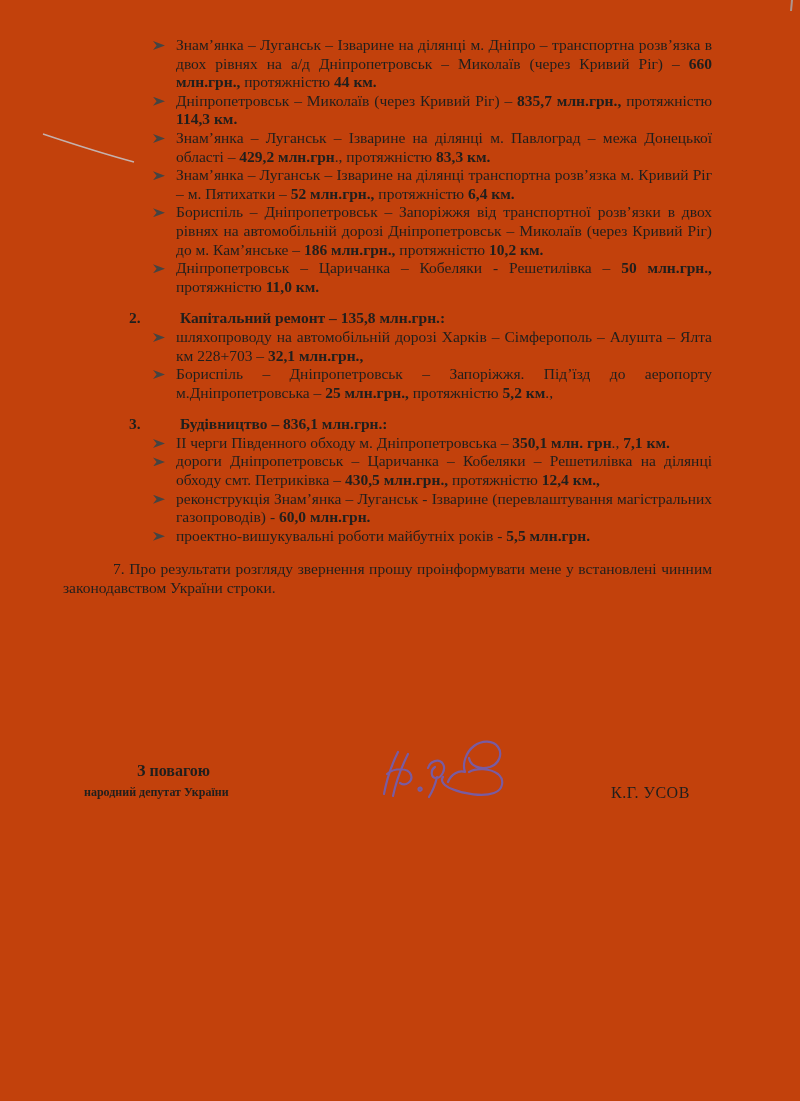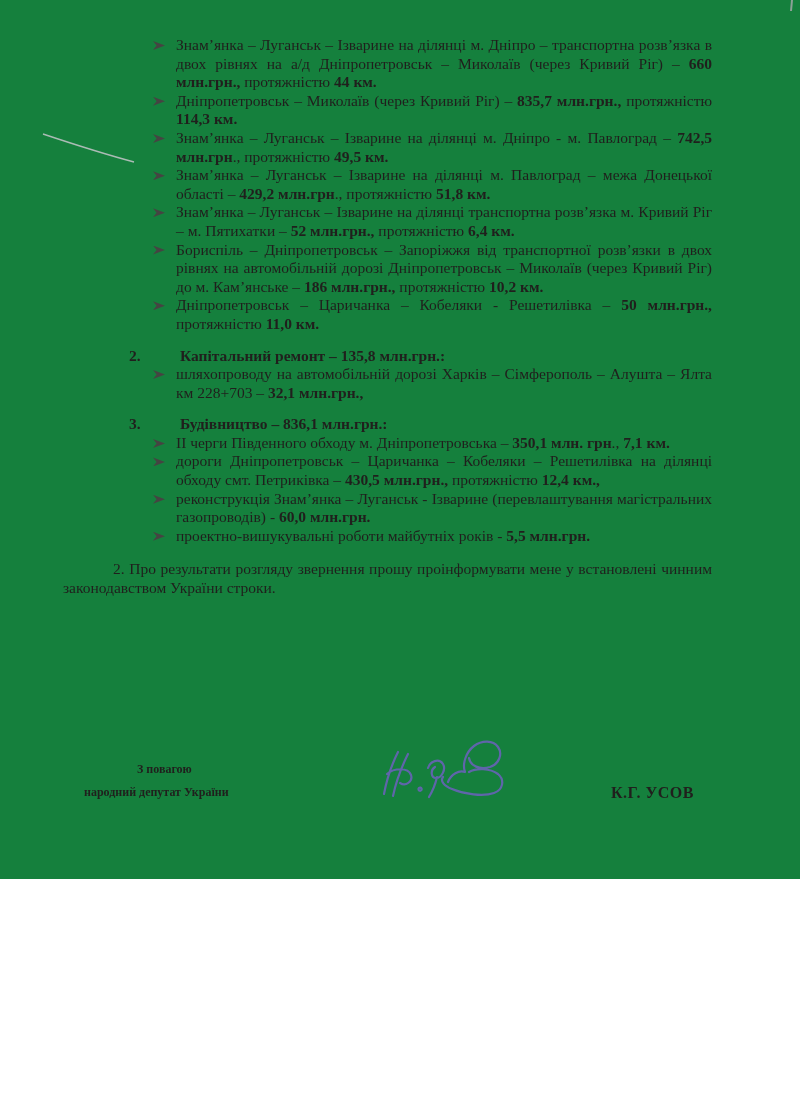--- a/index.html
+++ b/index.html
@@ -1,19 +1,19 @@
 <!DOCTYPE html>
 <html lang="uk"><head>
 <meta charset="utf-8">
 <style>
   html,body { margin:0; padding:0; background:#ffffff; }
   .page {
     position:relative;
-    width:800px; height:879px;
-    background:#15803d;
+    width:800px; height:1101px;
+    background:#c2410c;
     overflow:hidden;
     font-family:"Liberation Serif","DejaVu Serif",serif;
     color:#201f1d;
   }
   .content {
     position:absolute;
     left:63px; top:36px;
     width:649px;
     font-size:15.5px;
     line-height:18.6px;
@@ -34,23 +34,23 @@
   }
 
   
   .sec { margin-top:13px; }
   .sec-head { position:relative; padding-left:117px; font-weight:bold; text-align:left; }
   .sec-num { position:absolute; left:66px; }
 
   .closing { margin:15px 0 0 0; text-indent:50px; }
 
   
-  .sig-greeting { position:absolute; left:137px; top:762px; font-weight:bold; font-size:12px; }
+  .sig-greeting { position:absolute; left:137px; top:762px; font-weight:bold; font-size:16px; }
   .sig-role     { position:absolute; left:84px;  top:785px; font-weight:bold; font-size:12px; }
-  .sig-name     { position:absolute; left:611px; top:784px; font-weight:bold; font-size:16px; letter-spacing:0.5px; }
+  .sig-name     { position:absolute; left:611px; top:784px; font-weight:normal; font-size:16px; letter-spacing:0.5px; }
 
   .signature { position:absolute; left:352px; top:720px; width:185px; height:105px; }
   .signature path { fill:none; stroke-width:2.2; stroke-linecap:round; stroke-linejoin:round; opacity:0.85; }
 
   .artifact { position:absolute; pointer-events:none; }
   .artifact.pencil { left:38px; top:128px; width:105px; height:45px; }
   .artifact.corner { right:2px; top:0; width:12px; height:16px; }
 </style>
 </head>
 <body>
@@ -62,51 +62,51 @@
   </svg>
   <svg class="artifact corner" viewBox="0 0 12 16">
     <path d="M6 0 L5 11" fill="none" stroke="#a9a9ad" stroke-width="2" opacity="0.8"></path>
   </svg>
 
   <div class="content">
 
     <ul class="road-list">
         <li><span>Знам’янка – Луганськ – Ізварине на ділянці м. Дніпро – транспортна розв’язка в двох рівнях на а/д Дніпропетровськ – Миколаїв (через Кривий Ріг) – </span><b>660 млн.грн.,</b><span> протяжністю </span><b>44 км.</b></li>
         <li><span>Дніпропетровськ – Миколаїв (через Кривий Ріг) – </span><b>835,7 млн.грн.,</b><span> протяжністю </span><b>114,3 км.</b></li>
-        <li><span>Знам’янка – Луганськ – Ізварине на ділянці м. Дніпро - м. Павлоград – </span><b>742,5 млн.грн</b><span>., протяжністю </span><b>49,5 км.</b></li>
-        <li><span>Знам’янка – Луганськ – Ізварине на ділянці м. Павлоград – межа Донецької області – </span><b>429,2 млн.грн</b><span>., протяжністю </span><b>51,8 км.</b></li>
+        <li><span>Знам’янка – Луганськ – Ізварине на ділянці м. Павлоград – межа Донецької області – </span><b>429,2 млн.грн</b><span>., протяжністю </span><b>83,3 км.</b></li>
         <li><span>Знам’янка – Луганськ – Ізварине на ділянці транспортна розв’язка м. Кривий Ріг – м. Пятихатки – </span><b>52 млн.грн.,</b><span> протяжністю </span><b>6,4 км.</b></li>
         <li><span>Бориспіль – Дніпропетровськ – Запоріжжя від транспортної розв’язки в двох рівнях на автомобільній дорозі Дніпропетровськ – Миколаїв (через Кривий Ріг) до м. Кам’янське – </span><b>186 млн.грн.,</b><span> протяжністю </span><b>10,2 км.</b></li>
         <li><span>Дніпропетровськ – Царичанка – Кобеляки - Решетилівка – </span><b>50 млн.грн.,</b><span> протяжністю </span><b>11,0 км.</b></li>
       </ul>
 
     <div class="sec">
       <div class="sec-head">
         <span class="sec-num">2.</span>
         <span class="sec-title">Капітальний ремонт – 135,8 млн.грн.:</span>
       </div>
       <ul class="road-list">
           <li><span>шляхопроводу на автомобільній дорозі Харків – Сімферополь – Алушта – Ялта км 228+703 – </span><b>32,1 млн.грн.,</b></li>
+          <li><span>Бориспіль – Дніпропетровськ – Запоріжжя. Під’їзд до аеропорту м.Дніпропетровська – </span><b>25 млн.грн.,</b><span> протяжністю </span><b>5,2 км</b><span>.,</span></li>
         </ul>
     </div>
 
     <div class="sec">
       <div class="sec-head">
         <span class="sec-num">3.</span>
         <span class="sec-title">Будівництво – 836,1 млн.грн.:</span>
       </div>
       <ul class="road-list">
           <li><span>ІІ черги Південного обходу м. Дніпропетровська – </span><b>350,1 млн. грн</b><span>., </span><b>7,1 км.</b></li>
           <li><span>дороги Дніпропетровськ – Царичанка – Кобеляки – Решетилівка на ділянці обходу смт. Петриківка – </span><b>430,5 млн.грн.,</b><span> протяжністю </span><b>12,4 км.,</b></li>
           <li><span>реконструкція Знам’янка – Луганськ - Ізварине (перевлаштування магістральних газопроводів) - </span><b>60,0 млн.грн.</b></li>
           <li><span>проектно-вишукувальні роботи майбутніх років - </span><b>5,5 млн.грн.</b></li>
         </ul>
     </div>
 
-    <p class="closing">2. Про результати розгляду звернення прошу проінформувати мене у встановлені чинним законодавством України строки.</p>
+    <p class="closing">7. Про результати розгляду звернення прошу проінформувати мене у встановлені чинним законодавством України строки.</p>
   </div>
 
   <div class="sig-greeting">З повагою</div>
   <div class="sig-role">народний депутат України</div>
 
   <svg class="signature" viewBox="0 0 185 105">
     <path d="M46 32 C 41 42 35 58 32 74 M56 34 C 50 46 44 62 41 76 M35 54 C 42 48 56 47 59 55 C 61 61 54 67 48 63" stroke="#6c60bd"></path>
     <path d="M67 68 a1.6 1.6 0 1 1 -0.1 0.1" stroke="#6c60bd"></path>
     <path d="M76 48 C 78 41 87 38 91 44 C 94 49 90 58 84 58 C 79 58 78 50 83 47 M85 57 C 83 66 80 72 77 77" stroke="#6c60bd"></path>
     <path d="M96 62 C 99 54 107 50 113 52 C 110 44 114 32 122 26 C 130 20 141 20 146 27 C 151 34 147 44 138 47 C 128 50 118 46 117 38 M117 52 C 124 48 138 48 146 54 C 153 60 151 70 142 73 C 131 77 112 74 100 69 C 92 66 88 61 91 57" stroke="#6c60bd"></path>

